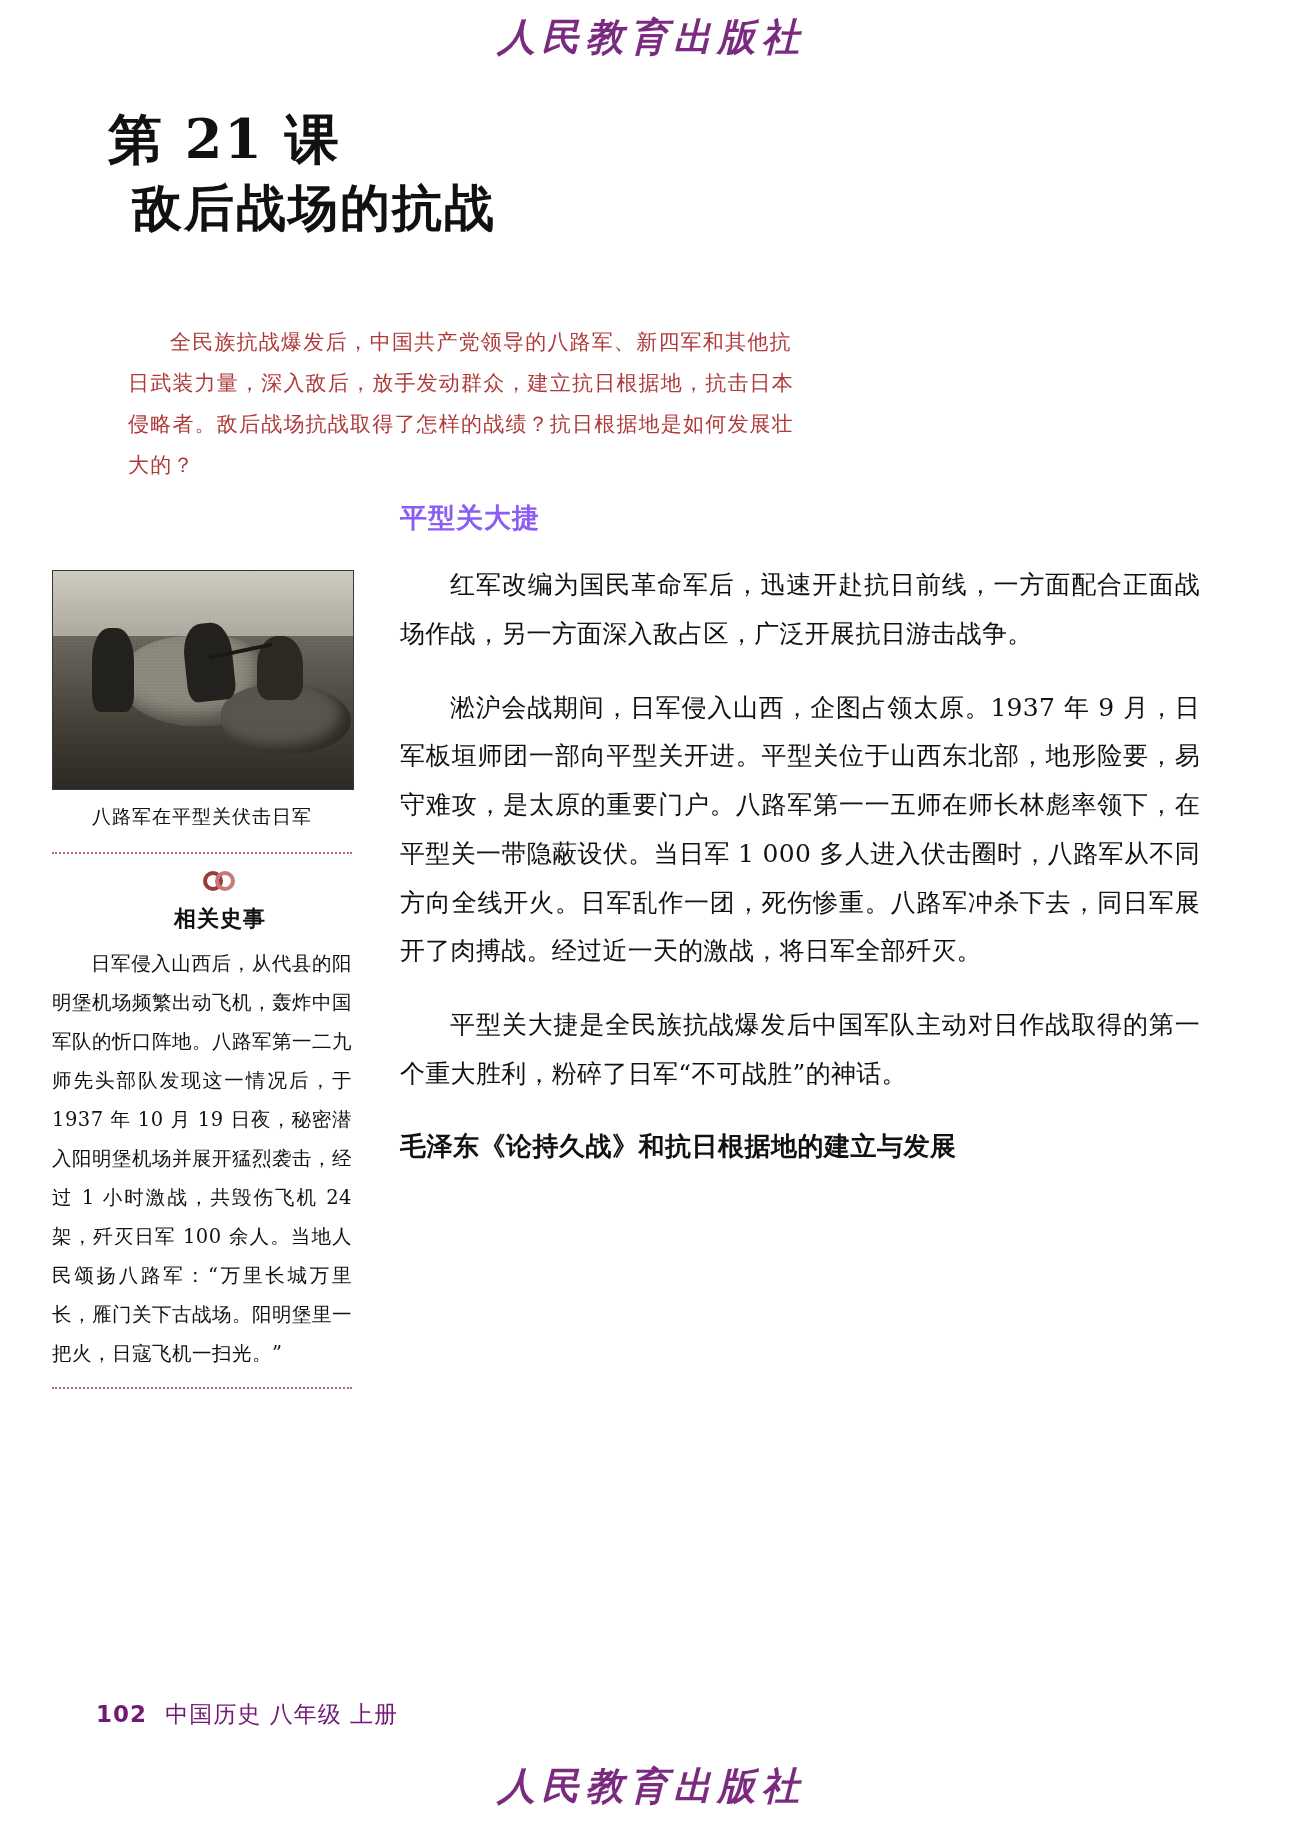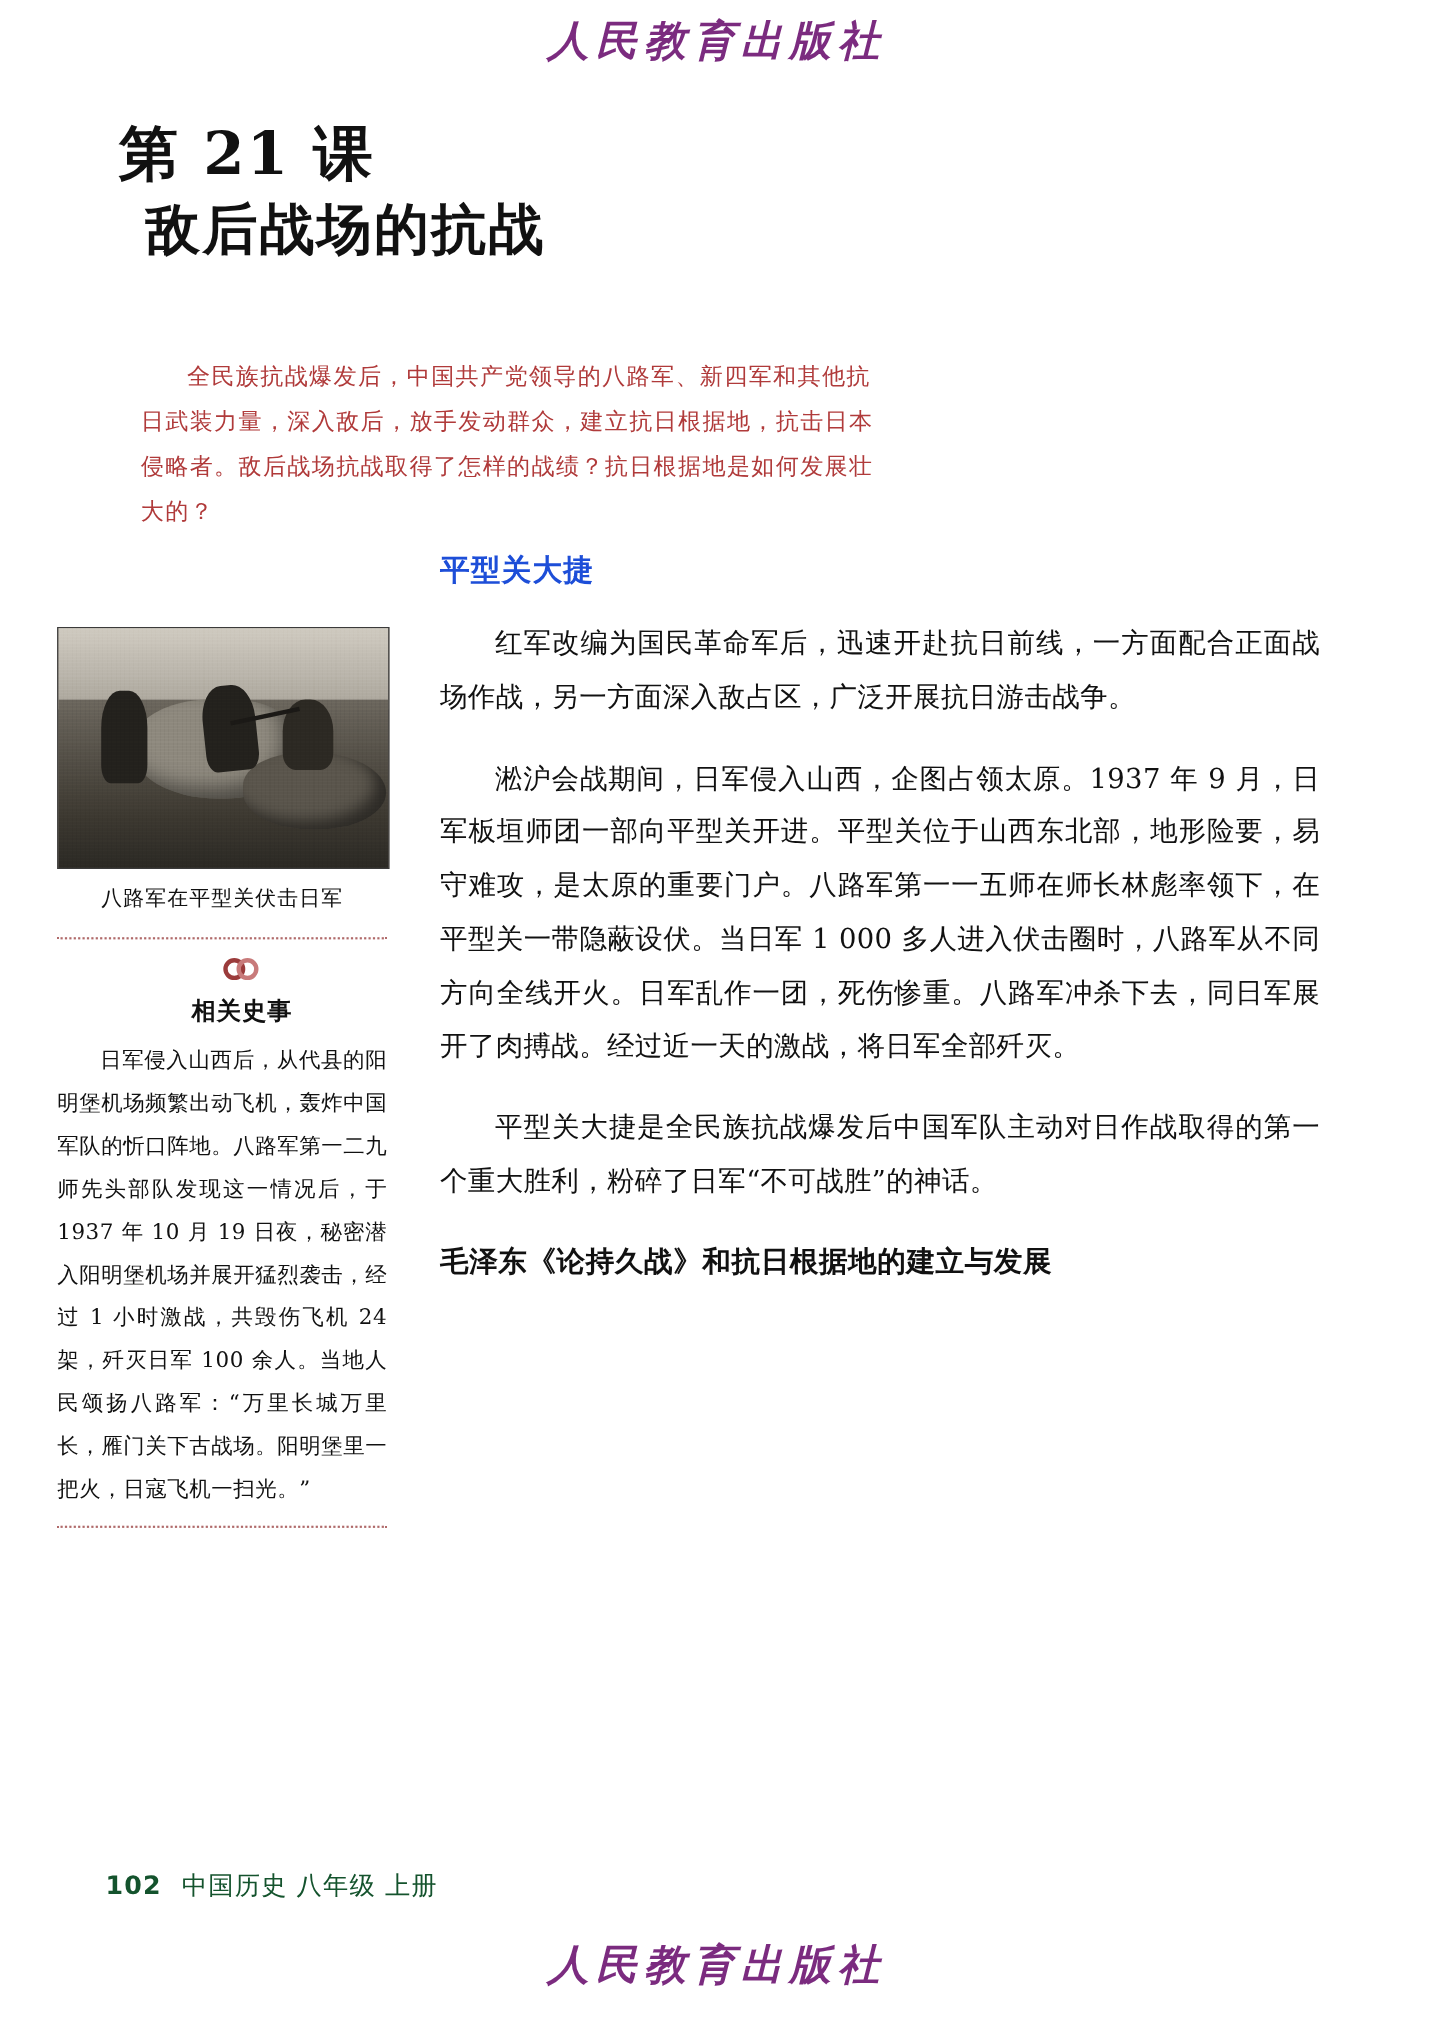--- a/index.html
+++ b/index.html
@@ -198,21 +198,21 @@
   
   .right-col {
     position: absolute;
     left: 400px;
     top: 500px;
     width: 800px;
   }
   .h-sec {
     font-size: 27px;
     font-weight: bold;
-    color: #1d4ed8;
+    color: #8b5cf6;
     letter-spacing: 1px;
     margin-bottom: 12px;
     font-family: "DejaVu Sans", "Liberation Sans", sans-serif;
   }
   .h-sec2 {
     font-size: 26px;
     font-weight: bold;
     color: #111;
     letter-spacing: 0.5px;
     margin: 30px 0 10px 0;
@@ -227,21 +227,21 @@
     letter-spacing: 0.3px;
     font-family: "DejaVu Serif", "Liberation Serif", serif;
   }
 
   
   .footer {
     position: absolute;
     left: 96px;
     bottom: 112px;
     font-size: 23px;
-    color: #14532d;
+    color: #701a75;
     letter-spacing: 1px;
     font-family: "DejaVu Sans", "Liberation Sans", sans-serif;
     text-align: right;
   }
   .footer .pg { font-weight: bold; margin-right: 10px; }
 </style>
 </head>
 <body>
 
 <div class="page">

